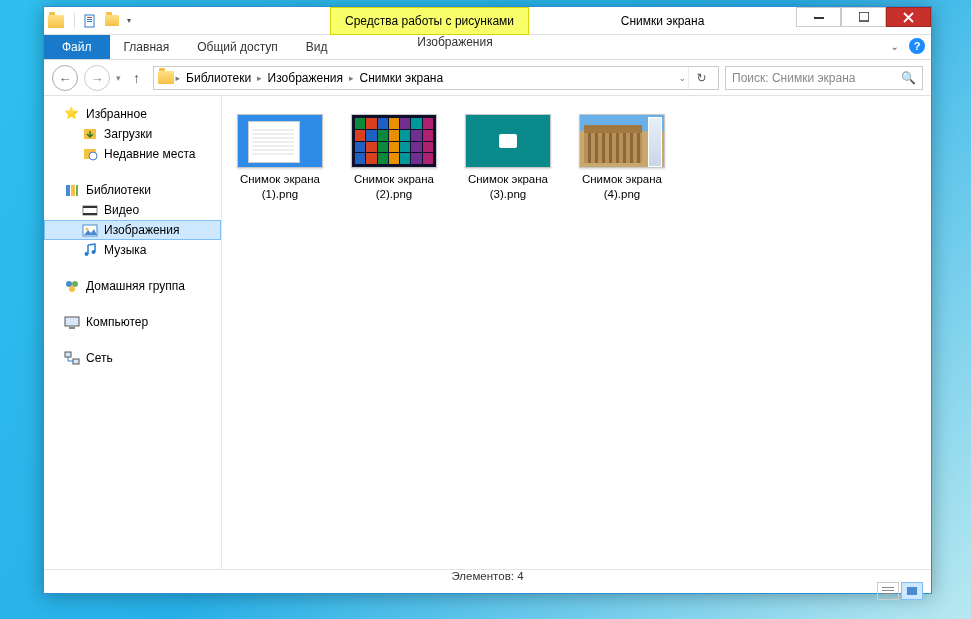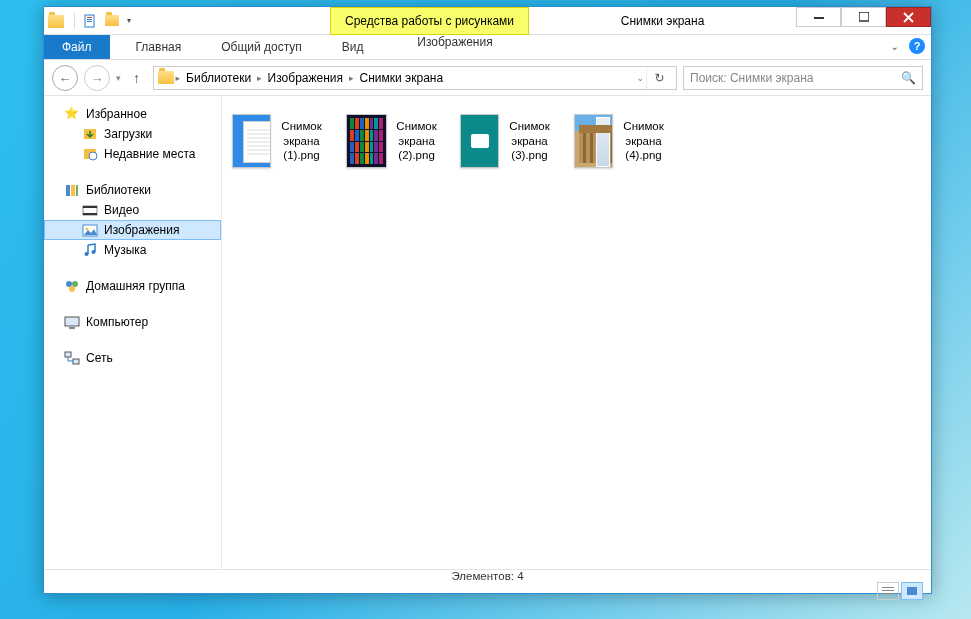--- a/index.html
+++ b/index.html
@@ -13,51 +13,51 @@
 .qat { display: flex; align-items: center; gap: 0px; margin-left: 4px; }
 .qat-btn { width: 22px; height: 22px; display:flex; align-items:center; justify-content:center; }
 .qat-drop { width: 12px; height: 22px; display:flex; align-items:center; justify-content:center; color:#555; font-size:8px; }
 .titlebar-context { height: 28px; background: #f8ff6a; border:1px solid #d8d800; display:flex; align-items:center; justify-content:center; font-size: 12px; padding: 0 14px; margin-left: 195px; }
 .titlebar-title { flex:1; text-align:center; font-size: 12px; display:flex; align-items:center; justify-content:center; color:#000;}
 .window-controls { display:flex; }
 .window-controls div { width: 45px; height: 20px; display:flex; align-items:center; justify-content:center; font-size: 12px; }
 .wc-min, .wc-max { background: #fff; border:1px solid #ccc; color:#333; }
 .wc-close { background: #c9302c; color:#fff; width: 46px; border:1px solid #a02622;}
 
-.ribbon-tabs { height: 25px; background:#fff; display:flex; align-items:stretch; border-bottom:1px solid #dcdcdc; position:relative;gap:12px; }
+.ribbon-tabs { height: 25px; background:#fff; display:flex; align-items:stretch; border-bottom:1px solid #dcdcdc; position:relative; }
 .ribbon-tab { padding: 0 14px; font-size: 12px; display:flex; align-items:center; color:#333; }
 .ribbon-tab.file { background:#1979ca; color:#fff; padding: 0 18px; }
 .ribbon-tab.context { position:absolute; left: 326px; width: 170px; justify-content:center; }
 .ribbon-right { position:absolute; right:6px; display:flex; align-items:center; gap:10px; top:3px;}
 .help-icon { width:16px; height:16px; border-radius:50%; background:#1a8cff; color:#fff; font-size:11px; display:flex; align-items:center; justify-content:center; font-weight:bold;}
 .chev { font-size:10px; color:#555; }
 
 .navbar { height: 36px; border-bottom: 1px solid #e3e3e3; display:flex; align-items:center; padding: 4px 8px; gap: 6px; }
 .nav-btn { width:26px; height:26px; border-radius:50%; border:1px solid #ccc; display:flex; align-items:center; justify-content:center; color:#888; font-size:13px; }
 .nav-btn.active { color:#555; border-color:#aaa;}
 .nav-small { font-size:9px; color:#888; }
 .nav-up { width:20px; height:20px; display:flex; align-items:center; justify-content:center; color:#555; font-size:14px;}
 .addressbar { flex:1; border:1px solid #ccc; height:24px; display:flex; align-items:center; padding:0 4px; font-size:12px; gap:2px; }
 .addressbar .seg { padding: 0 4px; }
 .addressbar .arr { color:#777; font-size:9px; }
 .addr-icon { width:16px; height:16px; }
 .addr-refresh { width:26px; display:flex; align-items:center; justify-content:center; color:#555; border-left:1px solid #eee; height:100%;}
-.searchbox { width:240px; border:1px solid #ccc; height:24px; display:flex; align-items:center; padding:0 6px; font-size:12px; color:#888; }
+.searchbox { width:198px; border:1px solid #ccc; height:24px; display:flex; align-items:center; padding:0 6px; font-size:12px; color:#888; }
 .searchbox .sicon { margin-left:auto; color:#777;}
 
 .body { flex:1; display:flex; overflow:hidden; }
 .nav-tree { width:178px; border-right:1px solid #e8e8e8; padding: 8px 0; font-size:12px; overflow:auto;}
 .tree-group { margin-bottom: 16px; }
 .tree-item { display:flex; align-items:center; padding: 2px 0 2px 20px; gap:6px; height:20px; white-space:nowrap; }
 .tree-item.sub { padding-left: 38px; }
 .tree-item.selected { background:#cde8ff; border:1px solid #7dbef4; padding-left:37px; }
 .tree-item .ticon { width:16px; height:16px; flex-shrink:0; }
 
 .content { flex:1; padding: 18px 10px; display:flex; align-content:flex-start; flex-wrap:wrap; gap: 20px 18px; overflow:auto; }
-.file-item { width:96px; display:flex; flex-direction:row; align-items:center; gap:4px; }
+.file-item { width:96px; display:flex; flex-direction:column; align-items:center; gap:4px; }
 .thumb { width:86px; height:54px; border:1px solid #c8c8c8; background:#ddd; position:relative; overflow:hidden; box-shadow:0 1px 2px rgba(0,0,0,0.15);}
 .file-label { font-size:11.5px; text-align:center; line-height:1.3; color:#000; }
 
 .statusbar { height:24px; border-top:1px solid #e3e3e3; display:flex; align-items:center; padding:0 8px; font-size:11.5px; color:#333;flex-direction:column;}
 .status-right { margin-left:auto; display:flex; gap:2px; }
 .view-btn { width:22px; height:18px; border:1px solid #ccc; display:flex; align-items:center; justify-content:center; font-size:10px;}
 .view-btn.active { background:#cde8ff; border-color:#7dbef4;}
 
 
 .thumb1 { background:#2e8be8; }

